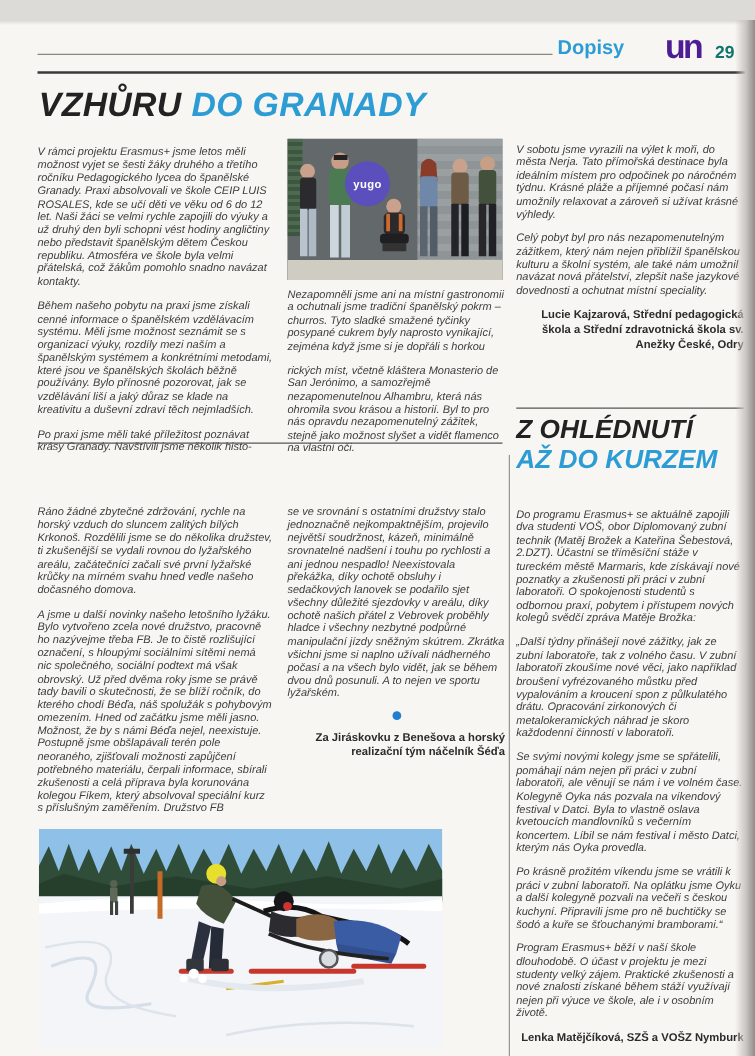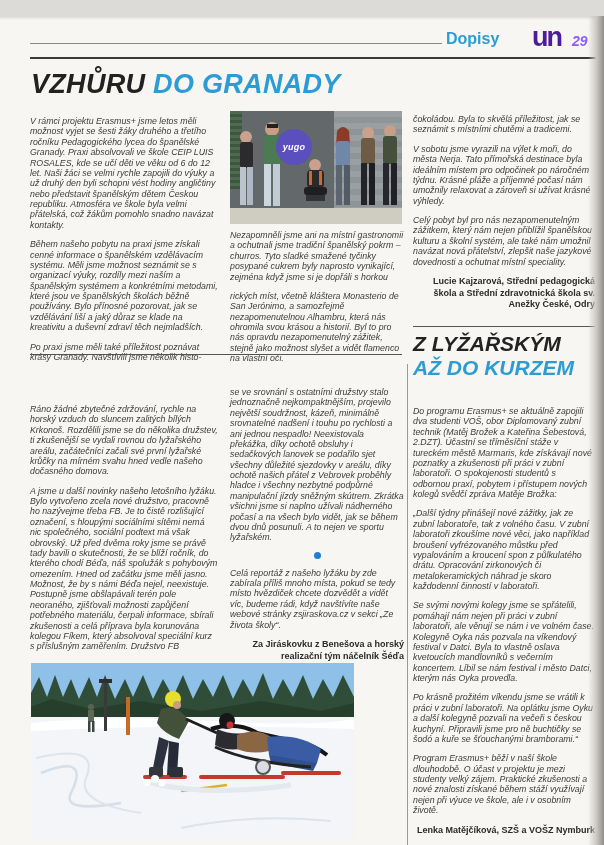--- a/index.html
+++ b/index.html
@@ -18,21 +18,21 @@
     background:linear-gradient(to right, rgba(150,147,142,0) 0%, #c9c6c1 55%, #8e8c89 100%);}
   .edge-bottom{position:absolute;left:22px;top:836px;width:565px;height:1px;background:#c8c5c0;}
   .edge-top{position:absolute;left:0;top:0;width:100%;height:4px;
     background:linear-gradient(to bottom,#d9d7d3,rgba(217,215,211,0));}
 
   
   .rule-top{position:absolute;left:30px;top:27px;width:412px;height:1px;background:#8a8884;}
   .rule-main{position:absolute;left:30px;top:41px;width:566px;height:2px;background:#3a3a3a;}
   .hdr-section{position:absolute;left:446px;top:14px;font-size:16px;font-weight:bold;color:var(--accent);}
   .hdr-logo{position:absolute;left:532px;top:6px;font-size:27px;font-weight:bold;letter-spacing:-2px;color:#4c1d95;}
-  .hdr-page{position:absolute;left:572px;top:17px;font-size:14px;font-weight:bold;color:#8b5cf6;font-style:italic;}
+  .hdr-page{position:absolute;left:572px;top:17px;font-size:14px;font-weight:bold;color:#0f766e;}
 
   
   .title1{position:absolute;left:31px;top:53px;font-size:27px;font-style:italic;font-weight:bold;letter-spacing:.3px;white-space:nowrap;}
   .title2{position:absolute;left:31px;top:344px;font-size:24px;font-style:italic;font-weight:bold;letter-spacing:.2px;white-space:nowrap;}
   .title-blue{color:var(--accent);}
   .title3{position:absolute;left:413px;top:316px;font-size:21px;font-style:italic;font-weight:bold;line-height:1.12;}
   .title3 .title-blue{display:block;}
 
   
   .col{position:absolute;}
@@ -48,21 +48,21 @@
   
   .photo1{position:absolute;left:230px;top:95px;width:172px;height:113px;overflow:hidden;background:#74797c;}
   .photo1 .wall-l{position:absolute;left:0;top:0;width:104px;height:100%;background:#63686b;}
   .photo1 .wall-r{position:absolute;left:104px;top:0;width:68px;height:100%;
      background:repeating-linear-gradient(to bottom,#9aa0a2 0 6px,#8f9597 6px 12px);}
   .photo1 .shutter{position:absolute;left:0;top:0;width:12px;height:78px;
      background:repeating-linear-gradient(to bottom,#4e6b51 0 3px,#3c5640 3px 6px);}
   .photo1 .floor{position:absolute;left:0;bottom:0;width:100%;height:16px;background:#cfccc2;}
   .badge{position:absolute;left:46px;top:18px;width:36px;height:36px;border-radius:50%;
      background:#5a4fbc;display:flex;align-items:center;justify-content:center;}
-  .badge span{color:#fff;font-size:9px;font-weight:bold;letter-spacing:.3px;font-style:italic;}
+  .badge span{color:#fff;font-size:9px;font-weight:bold;letter-spacing:.3px;}
   .photo1 svg{position:absolute;left:0;top:0;}
 
   
   .photo2{position:absolute;left:31px;top:647px;width:323px;height:176px;overflow:hidden;}
   .photo2 svg{display:block;}
 </style>
 </head>
 <body>
 
 <div class="page">
@@ -127,52 +127,50 @@
         <span>yugo</span>
       </div>
   </div>
 
   <div class="col body" style="left:230px;top:214px;width:174px;">
     <p>Nezapomněli jsme ani na místní gastronomii a ochutnali jsme tradiční španělský pokrm – churros. Tyto sladké smažené tyčinky posypané cukrem byly naprosto vynikající, zejména když jsme si je dopřáli s horkou</p>
     <p>rických míst, včetně kláštera Monasterio de San Jerónimo, a samozřejmě nezapomenutelnou Alhambru, která nás ohromila svou krásou a historií. Byl to pro nás opravdu nezapomenutelný zážitek, stejně jako možnost slyšet a vidět flamenco na vlastní oči.</p>
   </div>
 
   <div class="col body" style="left:413px;top:98px;width:182px;">
-    <p>čokoládou. Byla to skvělá příležitost, jak se seznámit s místními chutěmi a tradicemi.</p>
     <p>V sobotu jsme vyrazili na výlet k moři, do města Nerja. Tato přímořská destinace byla ideálním místem pro odpočinek po náročném týdnu. Krásné pláže a příjemné počasí nám umožnily relaxovat a zároveň si užívat krásné výhledy.</p>
     <p>Celý pobyt byl pro nás nezapomenutelným zážitkem, který nám nejen přiblížil španělskou kulturu a školní systém, ale také nám umožnil navázat nová přátelství, zlepšit naše jazykové dovednosti a ochutnat místní speciality.</p>
     <div class="byline">Lucie Kajzarová, Střední pedagogická škola a Střední zdravotnická škola sv. Anežky České, Odry</div>
   </div>
 
   <div class="rule-art3"></div>
   <div class="title3">
-    <span>Z LYŽAŘSKÝM</span><br>
+    <span>Z OHLÉDNUTÍ</span><br>
     <span class="title-blue">AŽ DO KURZEM</span>
   </div>
   <div class="col body" style="left:413px;top:390px;width:182px;">
     <p>Do programu Erasmus+ se aktuálně zapojili dva studenti VOŠ, obor Diplomovaný zubní technik (Matěj Brožek a Kateřina Šebestová, 2.DZT). Účastní se tříměsíční stáže v tureckém městě Marmaris, kde získávají nové poznatky a zkušenosti při práci v zubní laboratoři. O spokojenosti studentů s odbornou praxí, pobytem i přístupem nových kolegů svědčí zpráva Matěje Brožka:</p>
     <p>„Další týdny přinášejí nové zážitky, jak ze zubní laboratoře, tak z volného času. V zubní laboratoři zkoušíme nové věci, jako například broušení vyfrézovaného můstku před vypalováním a kroucení spon z půlkulatého drátu. Opracování zirkonových či metalokeramických náhrad je skoro každodenní činností v laboratoři.</p>
     <p>Se svými novými kolegy jsme se spřátelili, pomáhají nám nejen při práci v zubní laboratoři, ale věnují se nám i ve volném čase. Kolegyně Oyka nás pozvala na víkendový festival v Datci. Byla to vlastně oslava kvetoucích mandlovníků s večerním koncertem. Líbil se nám festival i město Datci, kterým nás Oyka provedla.</p>
     <p>Po krásně prožitém víkendu jsme se vrátili k práci v zubní laboratoři. Na oplátku jsme Oyku a další kolegyně pozvali na večeři s českou kuchyní. Připravili jsme pro ně buchtičky se šodó a kuře se šťouchanými bramborami.“</p>
     <p>Program Erasmus+ běží v naší škole dlouhodobě. O účast v projektu je mezi studenty velký zájem. Praktické zkušenosti a nové znalosti získané během stáží využívají nejen při výuce ve škole, ale i v osobním životě.</p>
     <div class="byline">Lenka Matějčíková, SZŠ a VOŠZ Nymburk</div>
   </div>
 
   <div class="rule-art2"></div>
   <div class="vrule"></div>
 
   <div class="col body" style="left:30px;top:388px;width:188px;">
     <p>Ráno žádné zbytečné zdržování, rychle na horský vzduch do sluncem zalitých bílých Krkonoš. Rozdělili jsme se do několika družstev, ti zkušenější se vydali rovnou do lyžařského areálu, začátečníci začali své první lyžařské krůčky na mírném svahu hned vedle našeho dočasného domova.</p>
     <p>A jsme u další novinky našeho letošního lyžáku. Bylo vytvořeno zcela nové družstvo, pracovně ho nazývejme třeba FB. Je to čistě rozlišující označení, s hloupými sociálními sítěmi nemá nic společného, sociální podtext má však obrovský. Už před dvěma roky jsme se právě tady bavili o skutečnosti, že se blíží ročník, do kterého chodí Béďa, náš spolužák s pohybovým omezením. Hned od začátku jsme měli jasno. Možnost, že by s námi Béďa nejel, neexistuje. Postupně jsme obšlapávali terén pole neoraného, zjišťovali možnosti zapůjčení potřebného materiálu, čerpali informace, sbírali zkušenosti a celá příprava byla korunována kolegou Fíkem, který absolvoval speciální kurz s příslušným zaměřením. Družstvo FB</p>
   </div>
 
-  <div class="col body" style="left:230px;top:371px;width:174px;">
+  <div class="col body" style="left:230px;top:388px;width:174px;">
     <p>se ve srovnání s ostatními družstvy stalo jednoznačně nejkompaktnějším, projevilo největší soudržnost, kázeň, minimálně srovnatelné nadšení i touhu po rychlosti a ani jednou nespadlo! Neexistovala překážka, díky ochotě obsluhy i sedačkových lanovek se podařilo sjet všechny důležité sjezdovky v areálu, díky ochotě našich přátel z Vebrovek proběhly hladce i všechny nezbytné podpůrné manipulační jízdy sněžným skútrem. Zkrátka všichni jsme si naplno užívali nádherného počasí a na všech bylo vidět, jak se během dvou dnů posunuli. A to nejen ve sportu lyžařském.</p>
     <div class="dot-sep"></div>
-    <p>Celá reportáž z našeho lyžáku by zde zabírala příliš mnoho místa, pokud se tedy místo hvězdiček chcete dozvědět a vidět víc, budeme rádi, když navštívíte naše webové stránky zsjiraskova.cz v sekci „Ze života školy“.</p>
     <div class="byline">Za Jiráskovku z Benešova a horský realizační tým náčelník Šéďa</div>
   </div>
 
   <div class="photo2">
     <svg width="323" height="176" viewBox="0 0 323 176">
       <rect x="0" y="0" width="323" height="60" fill="#8ec0e8"></rect>
 
       <path d="M0 58 L0 30 L8 14 L16 34 L24 12 L32 34 L40 16 L48 36 L58 14 L66 34 L74 12 L84 36 L94 16 L102 34 L112 12 L122 36 L132 16 L142 34 L152 12 L162 36 L172 16 L182 34 L192 12 L202 36 L212 16 L222 34 L232 10 L242 36 L252 16 L262 34 L272 12 L282 36 L292 16 L302 34 L312 12 L323 34 L323 58 Z" fill="#2f4d38"></path>
       <path d="M0 58 L0 44 L20 36 L60 46 L110 38 L170 48 L230 38 L290 48 L323 40 L323 58 Z" fill="#263f2d"></path>
 

